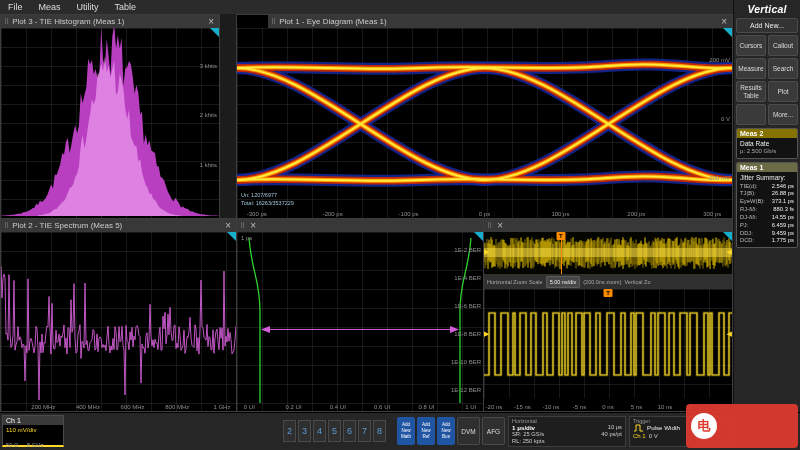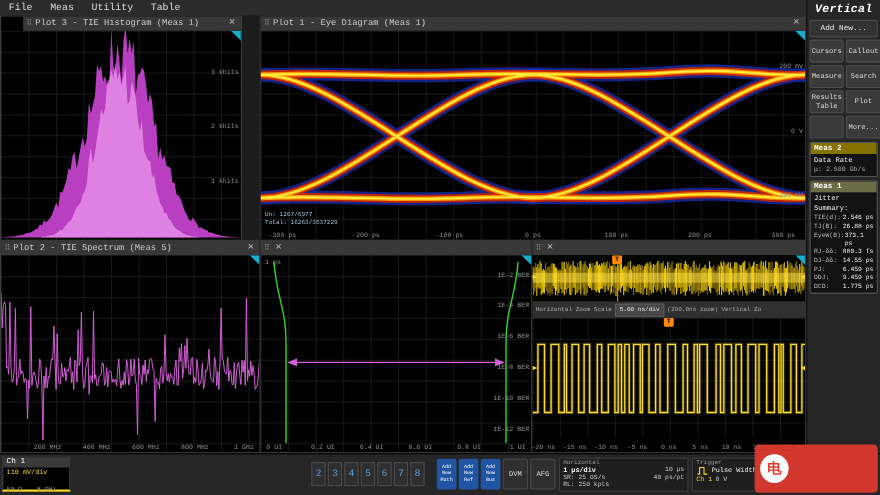--- a/index.html
+++ b/index.html
@@ -1,25 +1,25 @@
 <!DOCTYPE html>
 <html><head>
 <meta charset="utf-8">
 <style>
   html,body{margin:0;padding:0;background:#000;}
   #app{position:relative;width:800px;height:450px;background:#1c1c1c;overflow:hidden;
-       font-family:Liberation Mono, monospace;-webkit-font-smoothing:antialiased;}
+       font-family:Liberation Sans, sans-serif;-webkit-font-smoothing:antialiased;}
   
   #menubar{position:absolute;left:0;top:0;width:733px;height:14px;background:#2b2b2b;
            display:flex;align-items:center;gap:16px;padding-left:8px;font-size:9px;color:#ddd;}
   .mitem{cursor:default;}
   
   .plot{position:absolute;background:#000;border:1px solid #3d3d3d;box-sizing:border-box;}
-  #plot-hist{left:0;top:14px;width:220px;height:205px;padding-left:20px;}
-  #plot-eye{left:236px;top:14px;width:497px;height:205px;}
+  #plot-hist{left:0;top:14px;width:220px;height:205px;}
+  #plot-eye{left:236px;top:14px;width:497px;height:205px;padding-left:31px;}
   #plot-spec{left:0;top:218px;width:237px;height:194px;}
   #plot-bath{left:236px;top:218px;width:248px;height:194px;}
   #plot-wave{left:483px;top:218px;width:250px;height:194px;}
   .ptitle{height:13px;background:#383838;display:flex;align-items:center;gap:3px;
           font-size:8px;color:#ccc;padding:0 3px;white-space:nowrap;overflow:hidden;}
   .grip{color:#8a8a8a;font-size:7px;}
   .ptext{flex:1;overflow:hidden;text-overflow:ellipsis;}
   .pclose{color:#bbb;font-size:10px;padding:0 2px;}
   .pbody{position:absolute;left:0;top:13px;right:0;bottom:0;overflow:hidden;}
   .grid{background-image:linear-gradient(rgba(80,80,80,.30) 1px,transparent 1px),

